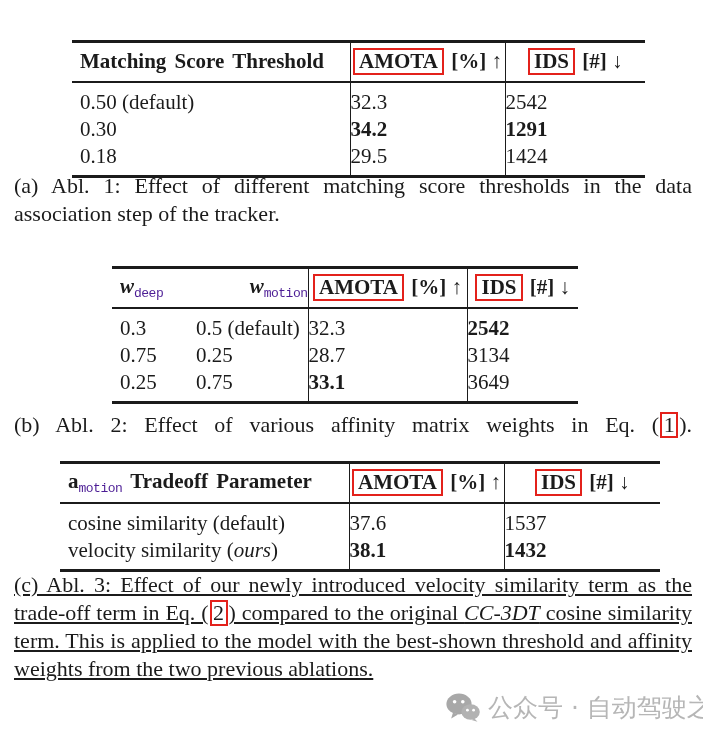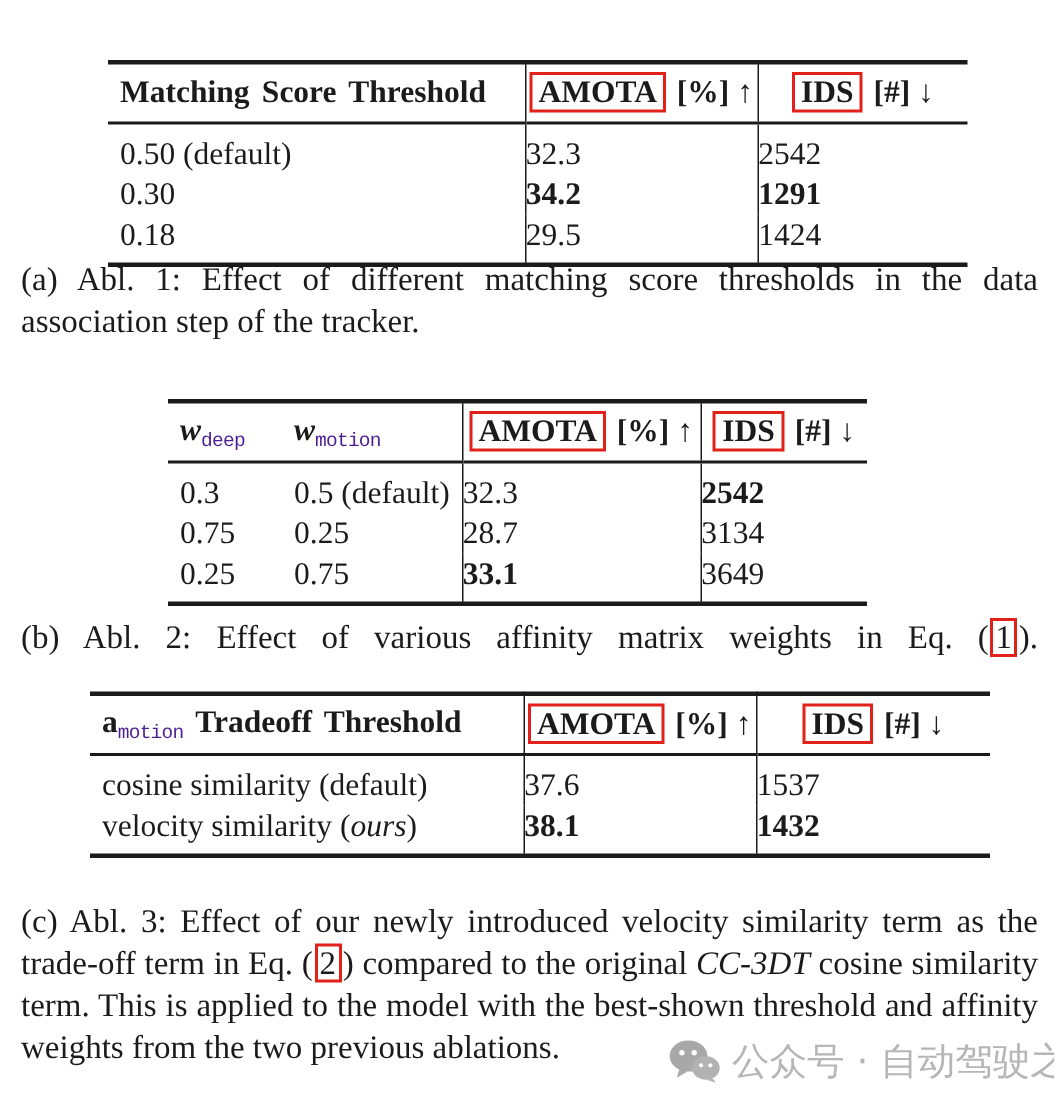--- a/index.html
+++ b/index.html
@@ -75,21 +75,21 @@
     position: absolute;
     left: 14px;
     width: 678px;
     font-size: 22px;
     line-height: 28px;
     text-align: justify;
     color: #1b1b1b;
   }
   #cap-a { top: 172px; }
   #cap-b { top: 411px; text-align-last: justify; }
-  #cap-c { top: 600px; }
+  #cap-c { top: 571px; text-decoration: underline; }
   .eqbox {
     display: inline-block;
     border: 2px solid #e3211b;
     padding: 0 1.5px;
     margin: 0 1px;
     line-height: 1.0;
   }
   .it { font-style: italic; }
 
   
@@ -161,21 +161,21 @@
         <col style="width:84px">
         <col style="width:112px">
         <col style="width:159px">
         <col style="width:111px">
       </colgroup>
     <thead>
       <tr>
         <th class="c1">
           <span class="mathw">w</span><sub class="mono">deep</sub>
         </th>
-        <th style="text-align:left;">
+        <th style="text-align:right;">
           <span class="mathw">w</span><sub class="mono">motion</sub>
         </th>
         <th class="sep metric">
           <span class="redbox"><span>AMOTA</span></span>
           <span>[%]</span>
           <span class="arrow">↑</span>
         </th>
         <th class="sep metric">
           <span class="redbox"><span>IDS</span></span>
           <span>[#]</span>
@@ -210,21 +210,21 @@
   <table class="abl" id="tbl-c">
     <colgroup>
         <col style="width:289px">
         <col style="width:155px">
         <col style="width:156px">
       </colgroup>
     <thead>
       <tr>
         <th class="c1">
           <span class="matha">a</span><sub class="mono">motion</sub>
-          <span>Tradeoff Threshold</span>
+          <span>Tradeoff Parameter</span>
         </th>
         <th class="sep metric">
           <span class="redbox"><span>AMOTA</span></span>
           <span>[%]</span>
           <span class="arrow">↑</span>
         </th>
         <th class="sep metric">
           <span class="redbox"><span>IDS</span></span>
           <span>[#]</span>
           <span class="arrow">↓</span>

